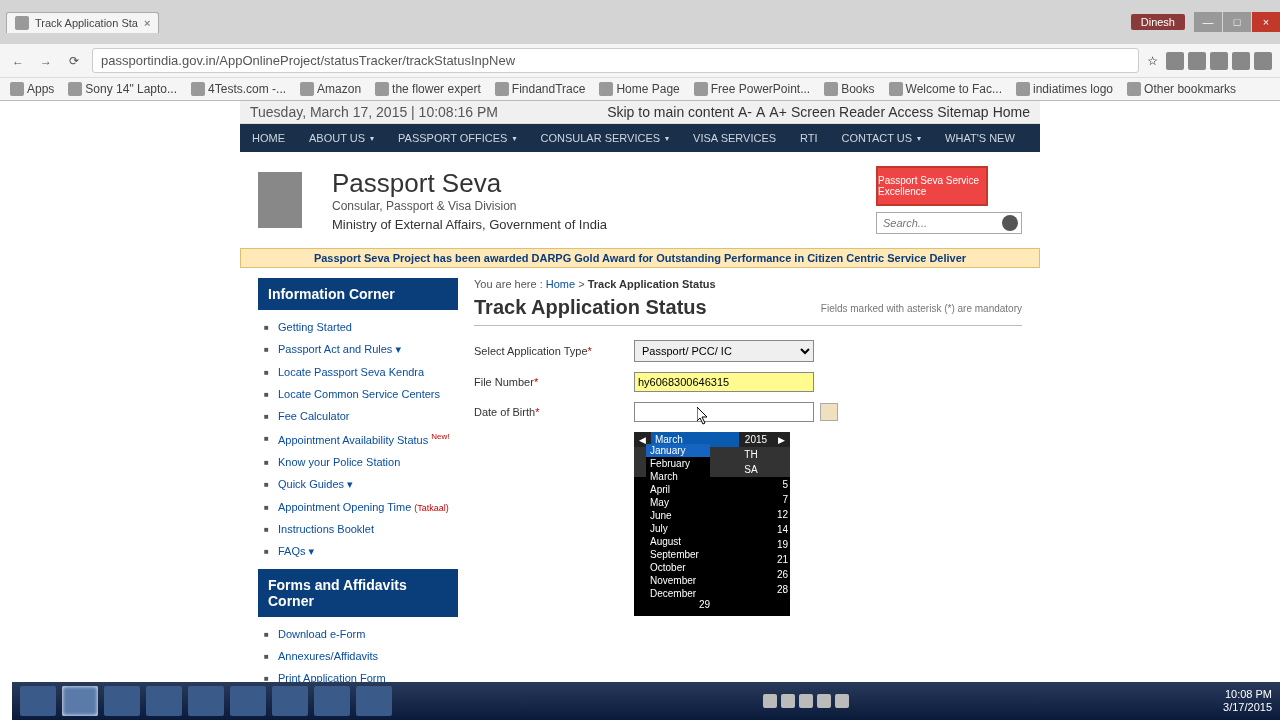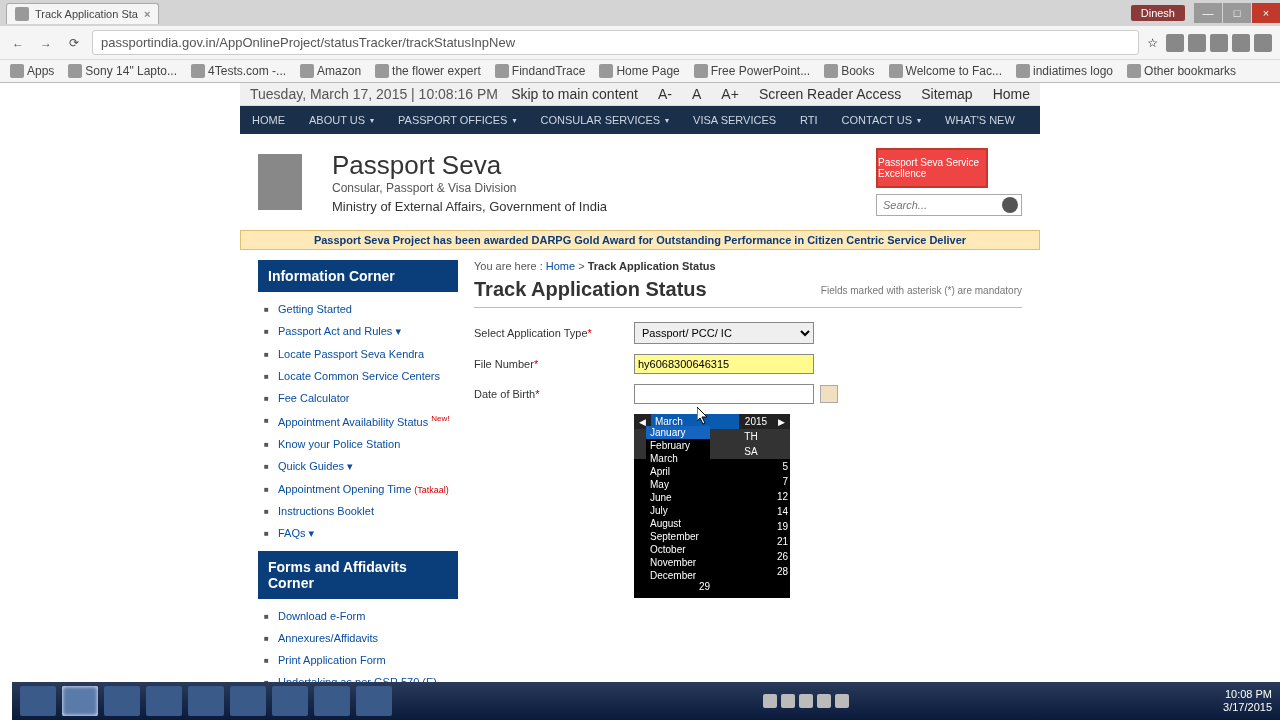--- a/index.html
+++ b/index.html
@@ -1,35 +1,35 @@
 <!DOCTYPE html>
 <html><head>
 <meta charset="utf-8">
 <style>
 *{box-sizing:border-box;margin:0;padding:0;font-family:Arial,sans-serif;}
 body{background:#fff;font-size:12px;overflow:hidden;}
 .browser-chrome{background:#e8e8e8;border-bottom:1px solid #bbb;}
-.tab-bar{display:flex;align-items:center;background:#d4d4d4;height:26px;padding-left:6px;}
+.tab-bar{display:flex;align-items:center;background:#d4d4d4;height:44px;padding-left:6px;}
 .tab{background:#f5f5f5;border:1px solid #aaa;border-bottom:none;border-radius:3px 3px 0 0;padding:3px 8px;display:flex;align-items:center;gap:6px;font-size:11px;color:#444;}
 .tab .close{color:#888;font-weight:bold;cursor:pointer;}
 .user-badge{margin-left:auto;margin-right:8px;background:#8b3a3a;color:#fff;padding:2px 10px;border-radius:2px;font-size:11px;}
 .win-btns{display:flex;}
 .win-btn{width:28px;height:20px;background:#c0392b;color:#fff;display:flex;align-items:center;justify-content:center;font-size:11px;margin-left:1px;}
 .win-btn.min,.win-btn.max{background:#999;}
 .addr-bar{display:flex;align-items:center;gap:8px;padding:4px 8px;background:#f5f5f5;}
 .nav-btn{width:20px;height:20px;border-radius:50%;display:flex;align-items:center;justify-content:center;color:#555;cursor:pointer;}
 .url-box{flex:1;border:1px solid #ccc;border-radius:3px;padding:4px 8px;background:#fff;color:#555;font-size:13px;}
 .addr-icons{display:flex;gap:4px;}
 .ai{width:18px;height:18px;background:#888;border-radius:2px;}
 .bookmarks{display:flex;align-items:center;gap:14px;padding:4px 10px;background:#f5f5f5;border-top:1px solid #ddd;overflow:hidden;white-space:nowrap;}
 .bm{color:#444;font-size:12px;cursor:pointer;display:flex;align-items:center;gap:3px;}
 .bm-ico{width:14px;height:14px;background:#999;border-radius:2px;display:inline-block;}
 .page{width:800px;margin:0 auto;background:#fff;}
 .top-strip{background:#f0f0f0;border-bottom:1px solid #ddd;padding:3px 10px;display:flex;align-items:center;font-size:14px;color:#555;}
-.top-strip .right{margin-left:auto;display:flex;gap:20px;align-items:flex-start;}
+.top-strip .right{margin-left:auto;display:flex;gap:4px;align-items:flex-start;}
 .top-strip a{color:#333;cursor:pointer;}
 .main-nav{background:#1a2f4a;display:flex;padding:0;}
 .main-nav a{color:#cdd6e0;padding:8px 12px;font-size:11px;cursor:pointer;display:flex;align-items:center;gap:3px;}
 .dd-arrow::after{content:"▾";font-size:8px;margin-left:2px;}
 .header{display:flex;align-items:center;padding:14px 18px;gap:30px;}
 .emblem{width:44px;height:56px;background:#888;}
 .ht{flex:1;}
 .ht h1{font-size:26px;color:#333;font-weight:normal;}
 .ht .sub{color:#555;font-size:12px;}
 .ht .sub2{color:#333;font-size:13px;margin-top:4px;}

